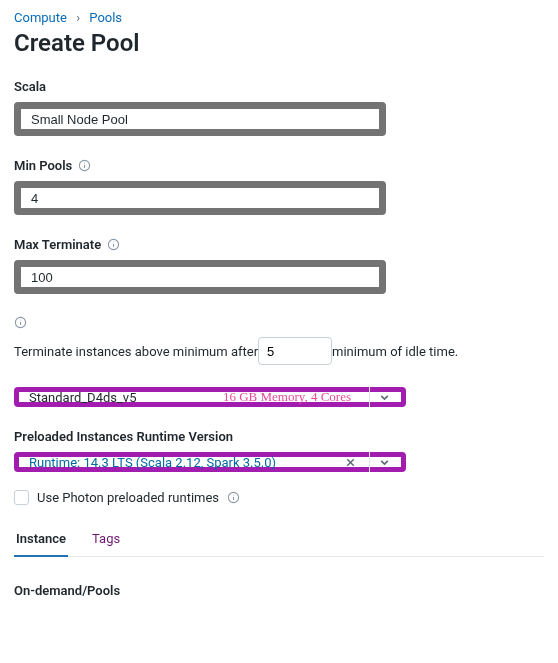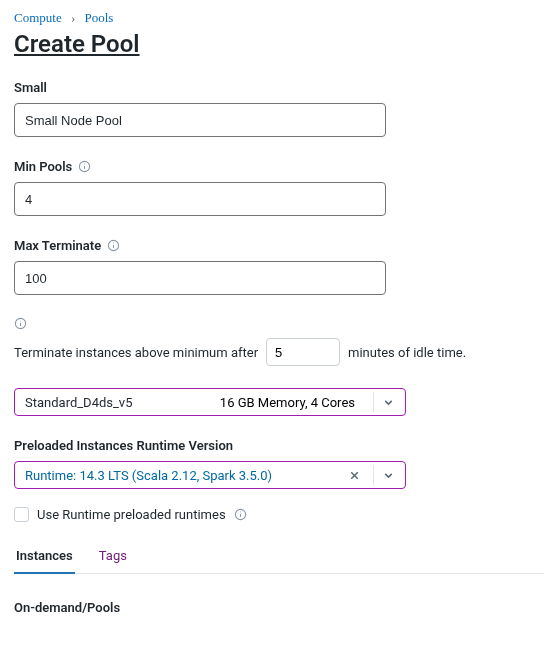--- a/index.html
+++ b/index.html
@@ -4,49 +4,49 @@
   <style>
     * { box-sizing: border-box; margin: 0; padding: 0; }
     body {
       font-family: -apple-system, BlinkMacSystemFont, "Segoe UI", Roboto, sans-serif;
       font-size: 13px;
       color: #1f272d;
       padding: 10px 14px;
       width: 558px;
       background: #fff;
     }
-    .breadcrumb { font-size: 13px; margin-bottom: 4px; font-family: Liberation Serif, serif; }
+    .breadcrumb { font-size: 13px; margin-bottom: 4px; }
     .breadcrumb a { color: #0b6cb8; text-decoration: none; }
     .breadcrumb .sep { color: #5a6872; margin: 0 6px; }
-    h1.page-title { font-size: 24px; font-weight: 600; margin-bottom: 22px; color: #1f272d; text-decoration: underline; }
+    h1.page-title { font-size: 24px; font-weight: 600; margin-bottom: 22px; color: #1f272d; }
     .field { margin-bottom: 22px; }
     .field-label { font-weight: 600; font-size: 13px; margin-bottom: 8px; display: flex; align-items: center; gap: 6px; }
     .info-icon {
       display: inline-flex; align-items: center; justify-content: center;
       width: 13px; height: 13px; color: #8a98a5;
     }
     .info-icon svg { width: 13px; height: 13px; }
     .text-input {
       width: 372px; height: 34px;
-      border: 1px solid #737373; border-radius: 4px;
+      border: 7px solid #737373; border-radius: 4px;
       padding: 0 10px; font-size: 13px; color: #1f272d; outline: none;
     }
-    .termination-row { display: flex; align-items: center; gap: 8px; font-size: 13px; }
+    .termination-row { display: flex; align-items: center; font-size: 13px; }
     .small-input {
       width: 74px; height: 28px; border: 1px solid #c9d1d7; border-radius: 4px;
       padding: 0 8px; font-size: 13px; text-align: left; outline: none;
     }
     .select-box {
-      width: 392px; height: 28px;
-      border: 1px solid #a21caf; border-radius: 4px;
+      width: 392px; height: 20px;
+      border: 5px solid #a21caf; border-radius: 4px;
       display: flex; align-items: center; padding: 0 10px; font-size: 13px;
       cursor: pointer; position: relative;
     }
     .select-value { flex: 0 0 auto; color: #1f272d; }
-    .select-detail { flex: 1; text-align: right; color: #000000; margin-right: 10px; }
+    .select-detail { flex: 1; text-align: right; color: #ec4899; margin-right: 10px; font-family: Liberation Serif, serif; }
     .divider-v { width: 1px; height: 20px; background: #dfe5ea; margin: 0 8px; }
     .chevron { color: #5a6872; display: flex; }
     .chevron svg { width: 13px; height: 13px; }
     .clear-x { color: #5a6872; display: flex; margin-right: 4px; cursor: pointer; }
     .clear-x svg { width: 13px; height: 13px; }
     .checkbox-row { display: flex; align-items: center; gap: 8px; font-size: 13px; margin-top: -4px; margin-bottom: 26px; }
     .checkbox {
       width: 15px; height: 15px; border: 1px solid #c9d1d7; border-radius: 3px;
       cursor: pointer; background: #fff;
     }
@@ -66,21 +66,21 @@
 <div class="breadcrumb">
   <a href="#">Compute</a>
   <span class="sep">›</span>
   <a href="#">Pools</a>
 </div>
 
 <h1 class="page-title">Create Pool</h1>
 
 <div class="field">
   <div class="field-label">
-    <span>Small</span>
+    <span>Scala</span>
   </div>
   <input class="text-input" value="Small Node Pool" style="">
 </div>
 
 <div class="field">
   <div class="field-label">
     <span>Min Pools</span>
     <span class="info-icon">
       <svg viewBox="0 0 16 16" fill="none" stroke="currentColor" stroke-width="1.3">
           <circle cx="8" cy="8" r="6.3"></circle>
@@ -112,21 +112,21 @@
       <svg viewBox="0 0 16 16" fill="none" stroke="currentColor" stroke-width="1.3">
           <circle cx="8" cy="8" r="6.3"></circle>
           <line x1="8" y1="7.2" x2="8" y2="11"></line>
           <circle cx="8" cy="5" r="0.6" fill="currentColor" stroke="none"></circle>
         </svg>
     </span>
   </div>
   <div class="termination-row">
     <span>Terminate instances above minimum after</span>
     <input class="small-input" value="5" style="">
-    <span>minutes of idle time.</span>
+    <span>minimum of idle time.</span>
   </div>
 </div>
 
 <div class="field">
   <div class="select-box">
     <span class="select-value">Standard_D4ds_v5</span>
     <span class="select-detail">16 GB Memory, 4 Cores</span>
     <span class="divider-v"></span>
     <span class="chevron">
       <svg viewBox="0 0 16 16" fill="none" stroke="currentColor" stroke-width="1.8">
@@ -152,28 +152,28 @@
     <span class="chevron">
       <svg viewBox="0 0 16 16" fill="none" stroke="currentColor" stroke-width="1.8">
           <polyline points="4,6 8,10 12,6"></polyline>
         </svg>
     </span>
   </div>
 </div>
 
 <div class="checkbox-row">
   <div class="checkbox"></div>
-  <span>Use Runtime preloaded runtimes</span>
+  <span>Use Photon preloaded runtimes</span>
   <span class="info-icon">
     <svg viewBox="0 0 16 16" fill="none" stroke="currentColor" stroke-width="1.3">
         <circle cx="8" cy="8" r="6.3"></circle>
         <line x1="8" y1="7.2" x2="8" y2="11"></line>
         <circle cx="8" cy="5" r="0.6" fill="currentColor" stroke="none"></circle>
       </svg>
   </span>
 </div>
 
 <div class="tabs">
-  <div class="tab active">Instances</div>
+  <div class="tab active">Instance</div>
   <div class="tab">Tags</div>
 </div>
 
 <div class="section-title">On-demand/Pools</div>
 
 </body></html>

